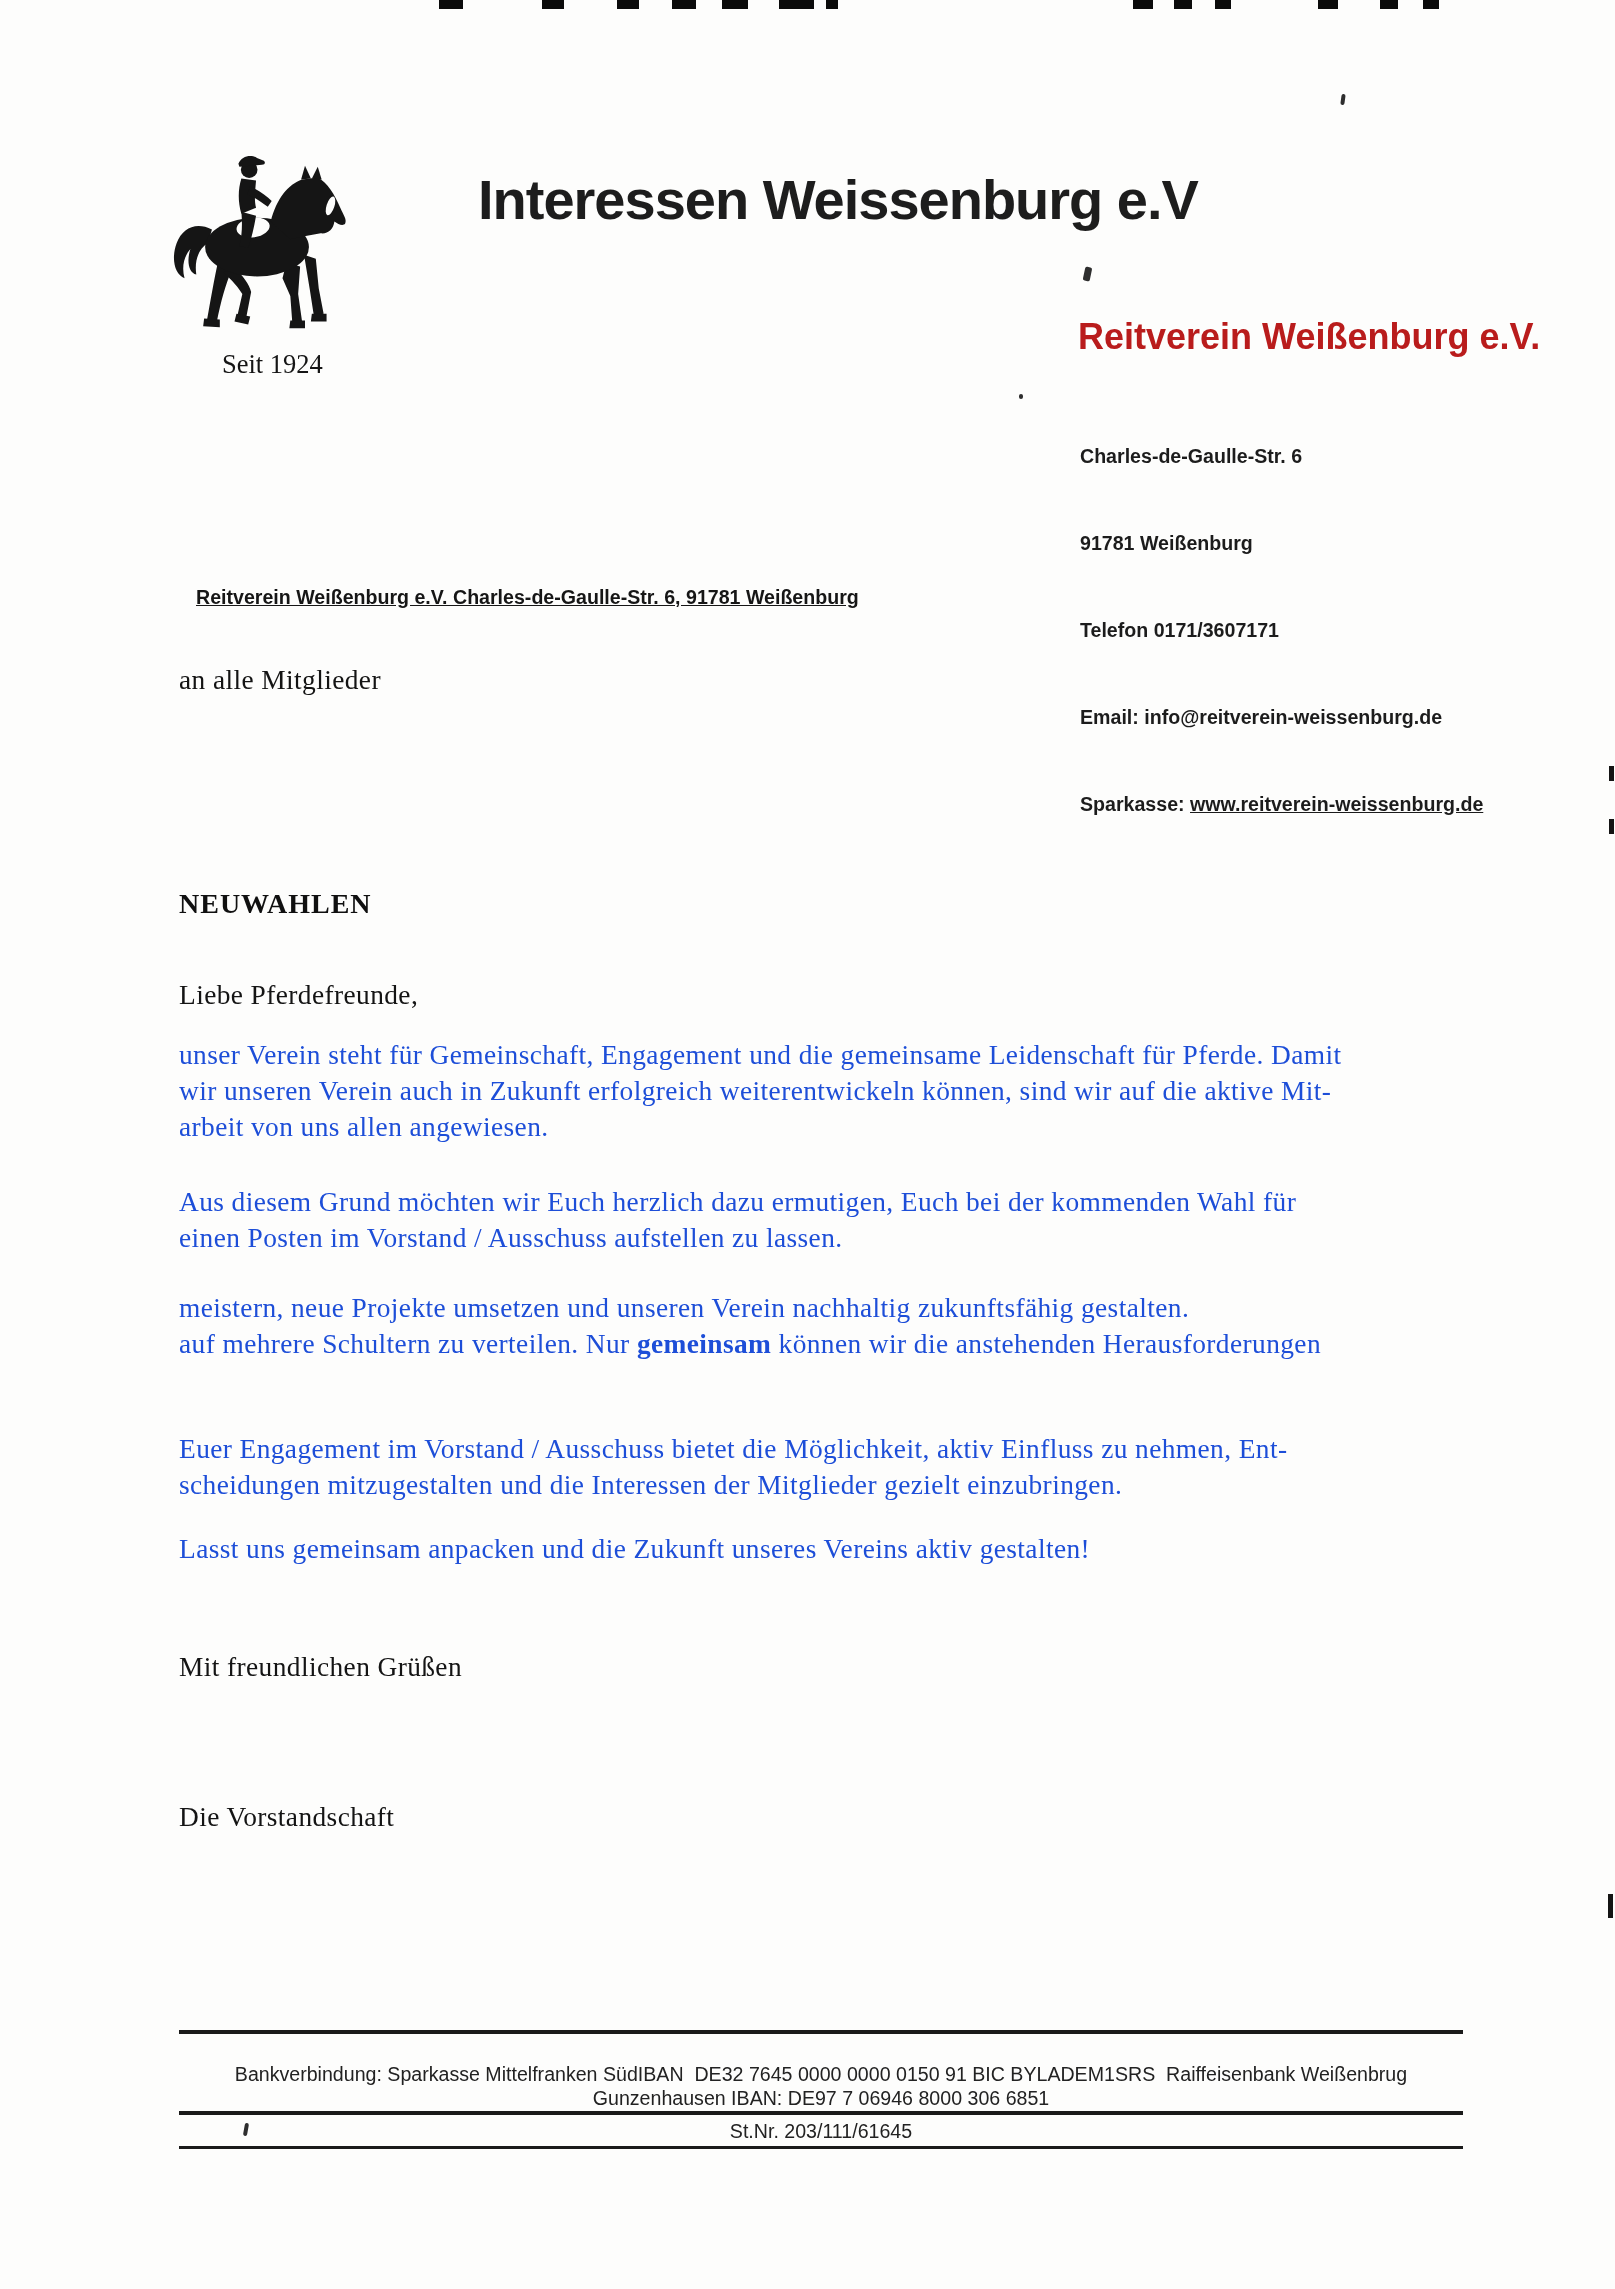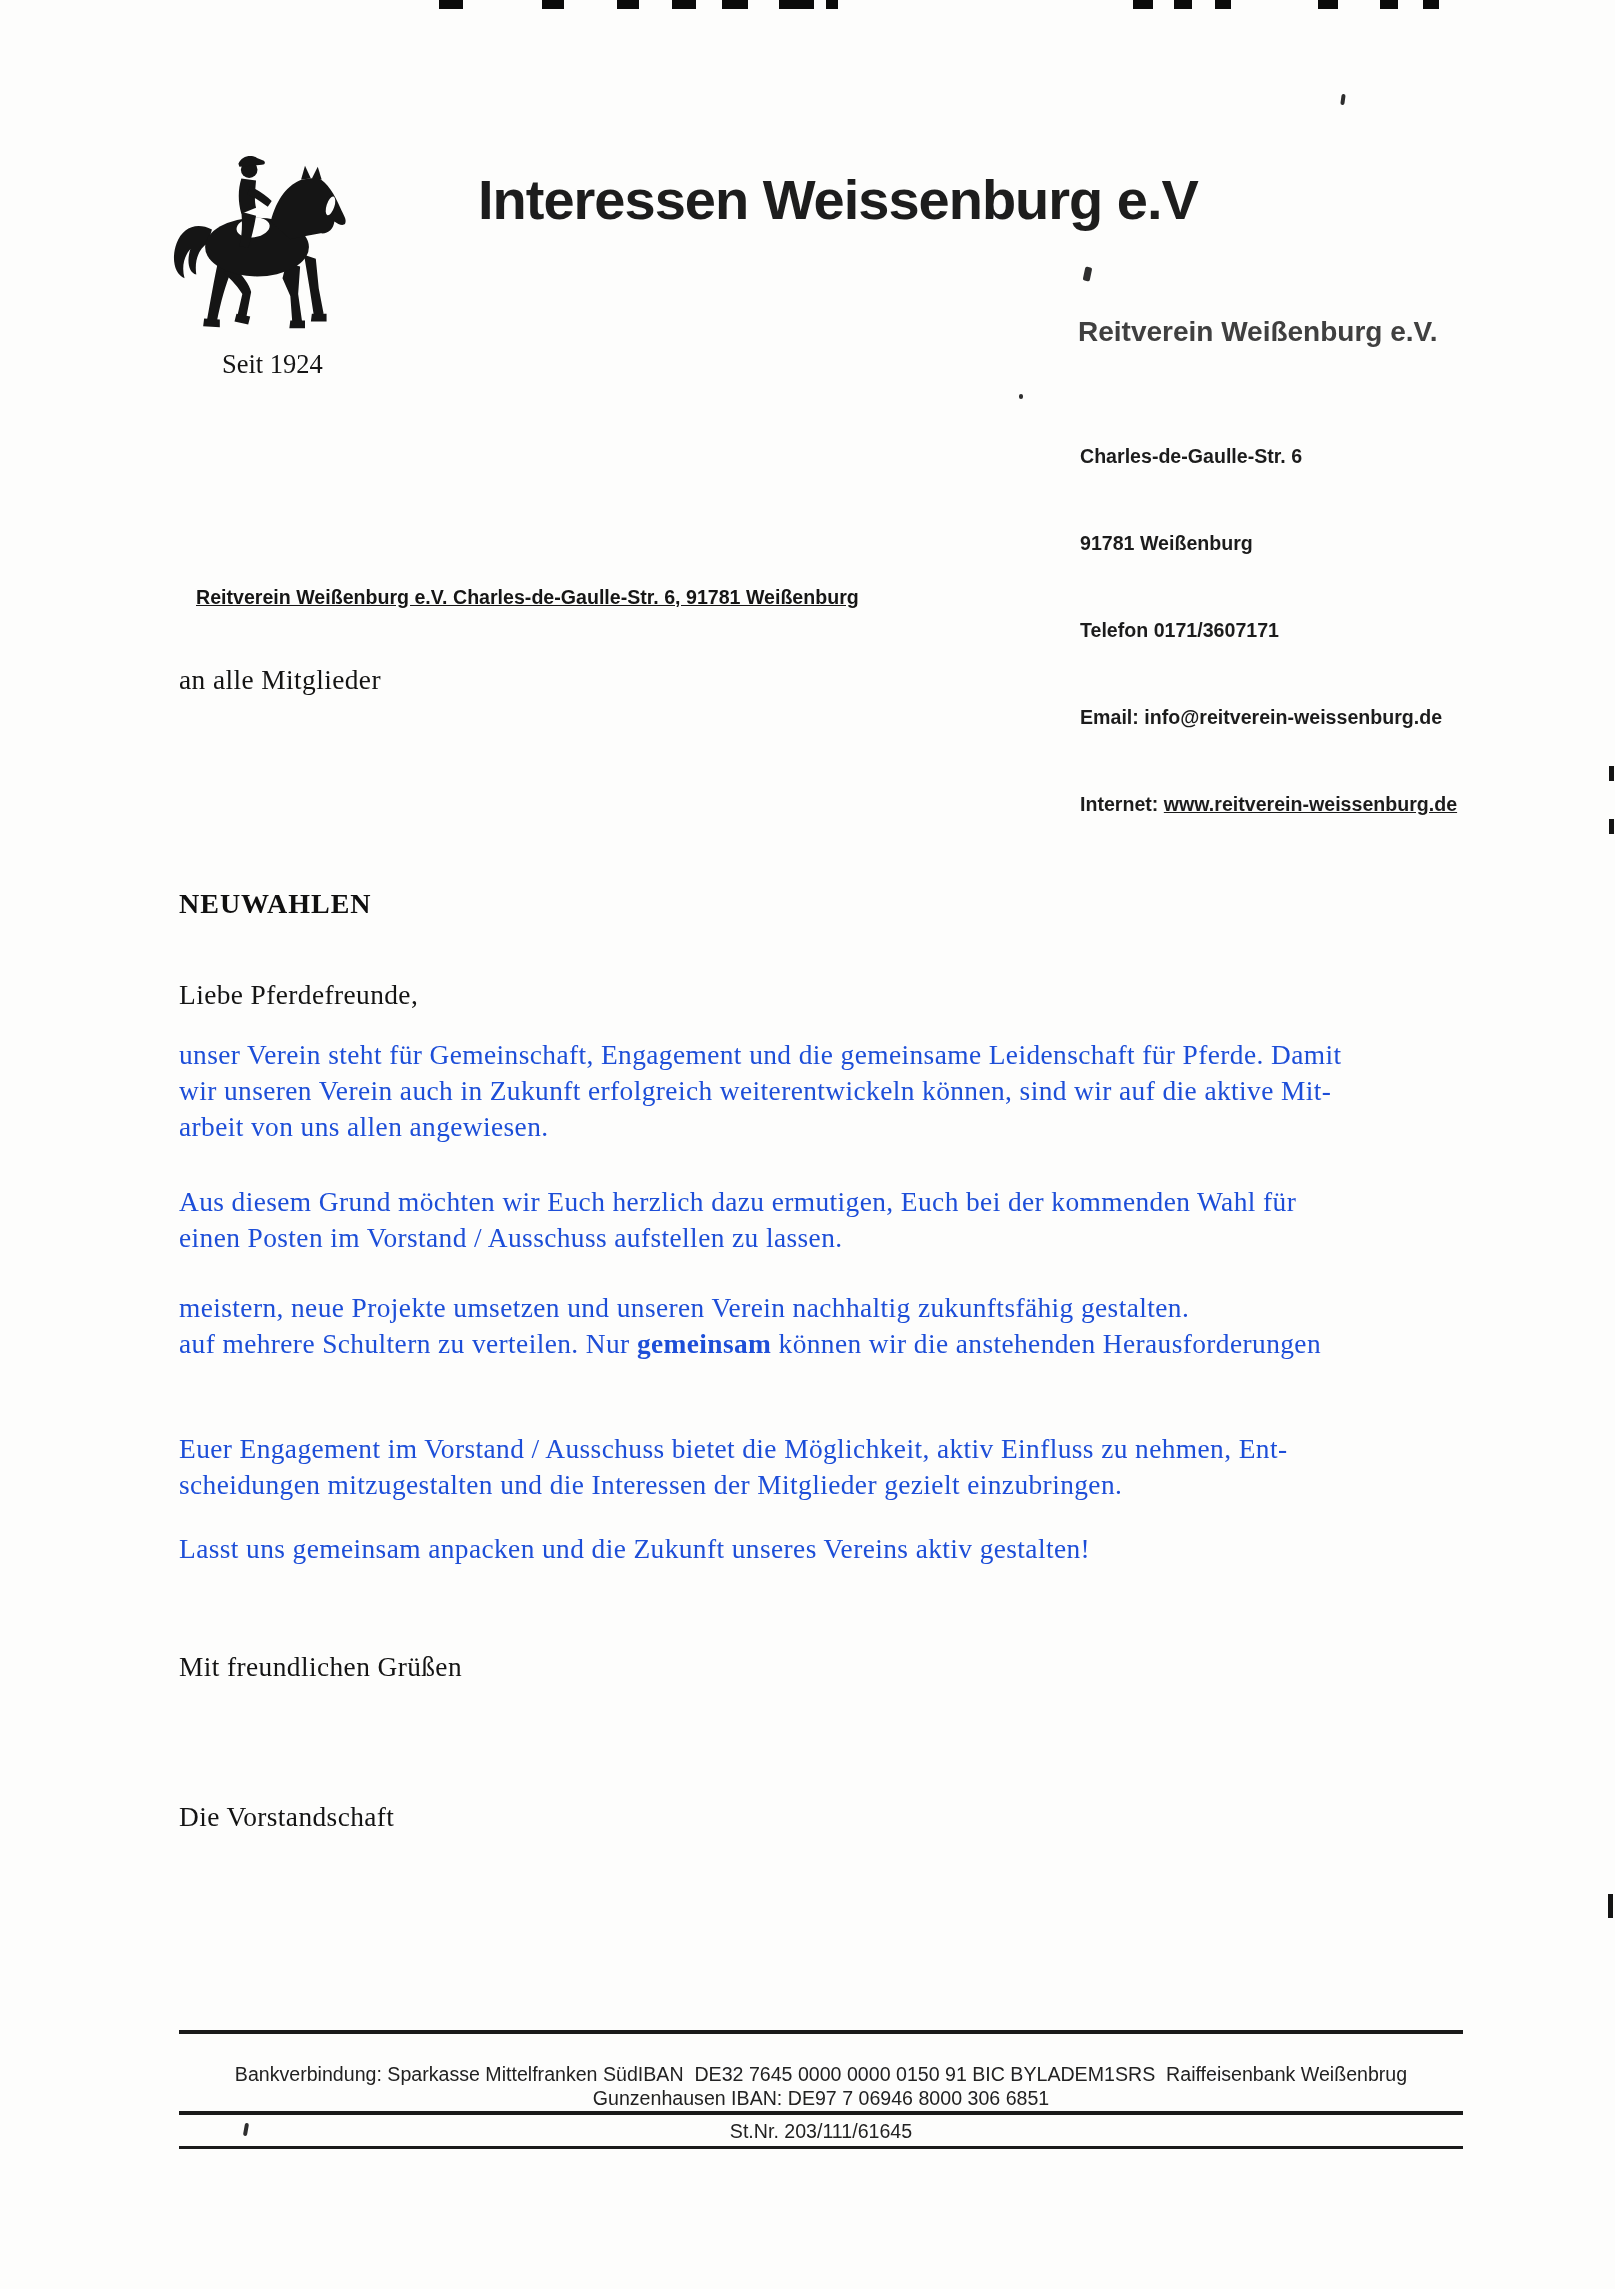--- a/index.html
+++ b/index.html
@@ -14,21 +14,21 @@
   .tick{position:absolute; background:#141414;}
   .speck{position:absolute; background:#2e2e2e; border-radius:2px;}
   
   .logo-caption{font-size:26.5px; color:#151515; white-space:pre;}
   .title{
     font-family:"Liberation Sans", sans-serif; font-weight:bold;
     font-size:56px; letter-spacing:-1px; color:#1d1d1d; white-space:pre;
   }
   .org-name{
     font-family:"Liberation Sans", sans-serif; font-weight:bold;
-    font-size:28px; color:#404040; white-space:pre;
+    font-size:36px; color:#b91c1c; white-space:pre;
   }
   .addr{
     font-family:"Liberation Sans", sans-serif; font-weight:bold;
     font-size:19.6px; line-height:29px; color:#1c1c1c; white-space:pre;
   }
   .addr .url{text-decoration:underline;}
   .sender-line{
     font-family:"Liberation Sans", sans-serif; font-size:19.6px;
     font-weight:600; color:#161616; text-decoration:underline; white-space:pre;
   }
@@ -106,21 +106,21 @@
   <div class="abs logo-caption" style="left:222px;top:349px">Seit 1924</div>
 
   <div class="abs title" style="left:478px;top:167px">Interessen Weissenburg e.V</div>
 
   <div class="abs org-name" style="left:1078px;top:316px">Reitverein Weißenburg e.V.</div>
   <div class="abs addr" style="left:1080px;top:384px">
     <div>Charles-de-Gaulle-Str. 6</div>
     <div>91781 Weißenburg</div>
     <div>Telefon 0171/3607171</div>
     <div>Email: info@reitverein-weissenburg.de</div>
-    <div><span>Internet: </span><span class="url">www.reitverein-weissenburg.de</span></div>
+    <div><span>Sparkasse: </span><span class="url">www.reitverein-weissenburg.de</span></div>
   </div>
 
   <div class="abs sender-line" style="left:196px;top:586px">Reitverein Weißenburg e.V. Charles-de-Gaulle-Str. 6, 91781 Weißenburg</div>
 
   <div class="abs serif28" style="left:179px;top:665px">an alle Mitglieder</div>
 
   <div class="abs serif28 subject" style="left:179px;top:888px">NEUWAHLEN</div>
 
   <div class="abs serif28" style="left:179px;top:980px">Liebe Pferdefreunde,</div>
 

